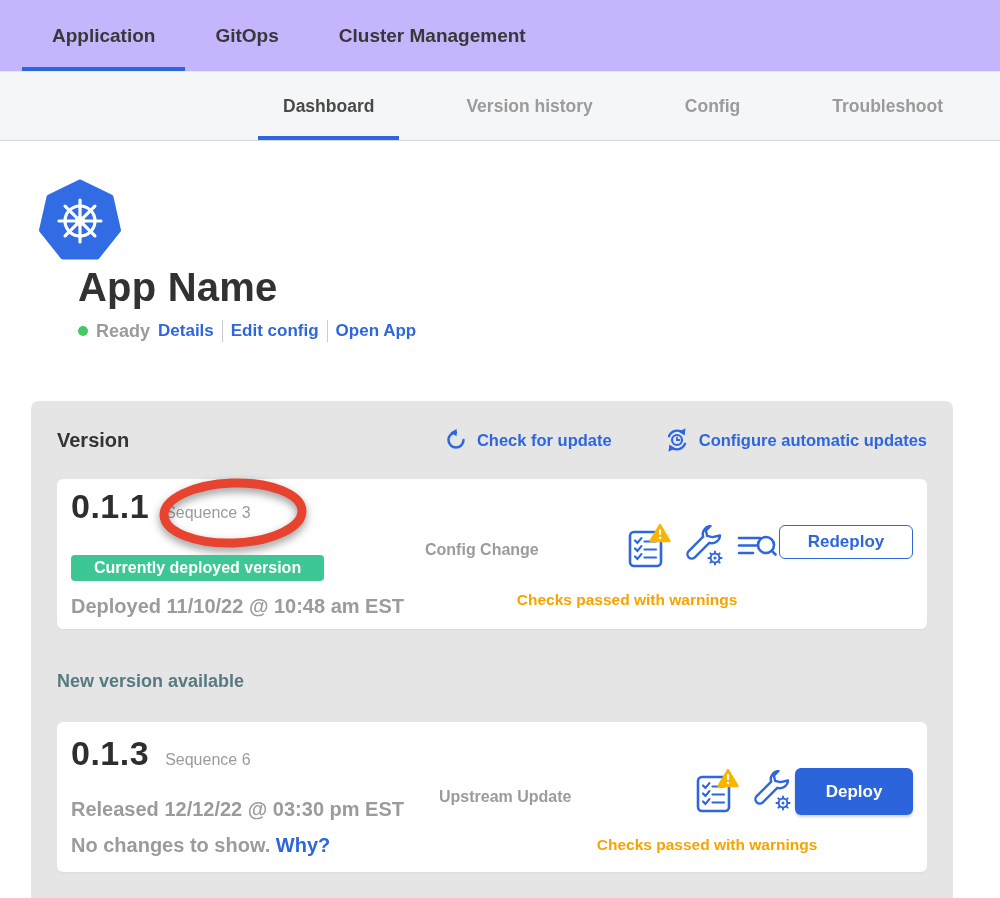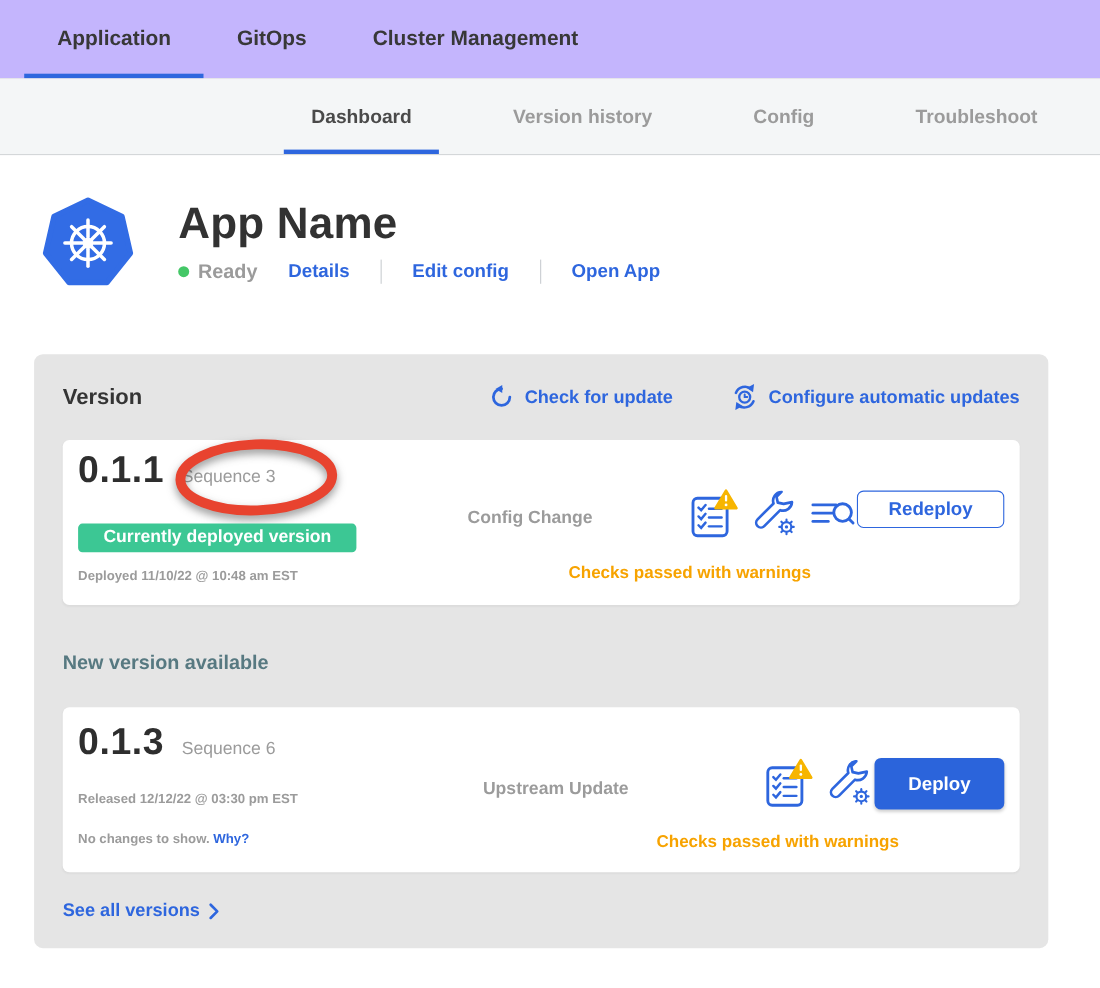--- a/index.html
+++ b/index.html
@@ -12,46 +12,46 @@
   .topnav-item { position:relative; display:flex; align-items:center; padding:0 30px; font-size:19px; font-weight:700; color:#383838; cursor:pointer; }
   .topnav-item.active::after { content:""; position:absolute; left:0; right:0; bottom:0; height:4px; background:#2e66de; }
 
   
   .subnav { display:flex; align-items:stretch; height:69px; padding-left:258px; background:#f4f6f7; border-bottom:1px solid #d4d7d9; }
   .subnav-item { position:relative; display:flex; align-items:center; padding:0 25px; margin-right:42px; font-size:17.5px; font-weight:700; color:#9b9b9b; white-space:nowrap; cursor:pointer; }
   .subnav-item.active { color:#4a4a4a; }
   .subnav-item.active::after { content:""; position:absolute; left:0; right:0; bottom:0; height:4px; background:#2e66de; }
 
   
-  .hero { display:flex; margin:38px 0 0 38px; }
+  .hero { display:flex; margin:38px 0 0 38px;flex-direction:column; }
   .hero-logo { width:84px; height:84px; flex:0 0 84px; }
   .hero-text { margin-left:40px; padding-top:2px; }
   .app-title { font-size:40px; font-weight:700; color:#323232; letter-spacing:.2px; }
-  .status-row { display:flex; align-items:center; margin-top:10px; gap:28px; }
+  .status-row { display:flex; align-items:center; margin-top:10px; gap:8px; }
   .status-group { display:flex; align-items:center; gap:8px; }
   .status-dot { width:10px; height:10px; border-radius:50%; background:#44c767; display:inline-block; }
   .status-text { font-size:18px; font-weight:700; color:#9b9b9b; }
   .hero-link { font-size:17px; font-weight:700; color:#2e66de; cursor:pointer; text-decoration:none; }
   .vdiv { width:1px; height:22px; background:#c9cdd1; }
 
   
   .version-panel { position:relative; width:922px; margin:59px 0 0 31px; background:#e5e5e5; border-radius:8px; padding:24px 26px; }
   .panel-header { display:flex; justify-content:space-between; align-items:center; height:30px; margin-bottom:24px; }
   .panel-title { font-size:20px; font-weight:700; color:#343434; }
   .panel-actions { display:flex; align-items:center; gap:52px; }
   .panel-action { display:flex; align-items:center; gap:9px; cursor:pointer; }
   .panel-action span { font-size:16.5px; font-weight:700; color:#2e66de; }
 
   .vcard { position:relative; height:150px; background:#fff; border-radius:6px; box-shadow:0 1px 2px rgba(0,0,0,.04); }
 
   .ver-line { position:absolute; left:14px; top:8px; display:flex; align-items:baseline; }
   .ver-num { font-size:34px; font-weight:700; color:#2e2e2e; letter-spacing:.5px;text-align:right; }
   .ver-seq { margin-left:16px; font-size:16px; color:#9b9b9b; }
   .badge { position:absolute; left:14px; top:76px; background:#3cc794; color:#fff; font-size:16px; font-weight:700; padding:4px 23px; border-radius:4px; }
-  .meta-line { position:absolute; left:14px; font-size:12px; font-weight:700; color:#9b9b9b; }
+  .meta-line { position:absolute; left:14px; font-size:20px; font-weight:700; color:#9b9b9b; }
   .source-label { position:absolute; font-size:16px; font-weight:700; color:#9b9b9b; }
   .icons-row { position:absolute; display:flex; align-items:center; gap:13px; }
   .warning-text { position:absolute; font-size:15.5px; font-weight:700; color:#f7a300; text-align:center; width:400px; }
   .why-link { color:#2e66de; font-weight:700; cursor:pointer; }
   .nochanges { font-weight:400; color:#9b9b9b; }
 
   .btn { font-family:inherit; font-size:17px; font-weight:700; border-radius:6px; cursor:pointer; }
   .btn-outline { position:absolute; right:14px; top:46px; width:134px; height:34px; background:#fff; color:#2e66de; border:1.5px solid #2e66de; }
   .btn-fill { position:absolute; right:14px; top:46px; width:118px; height:47px; background:#2b64db; color:#fff; border:none; box-shadow:0 2px 3px rgba(0,0,0,.18); }
 

